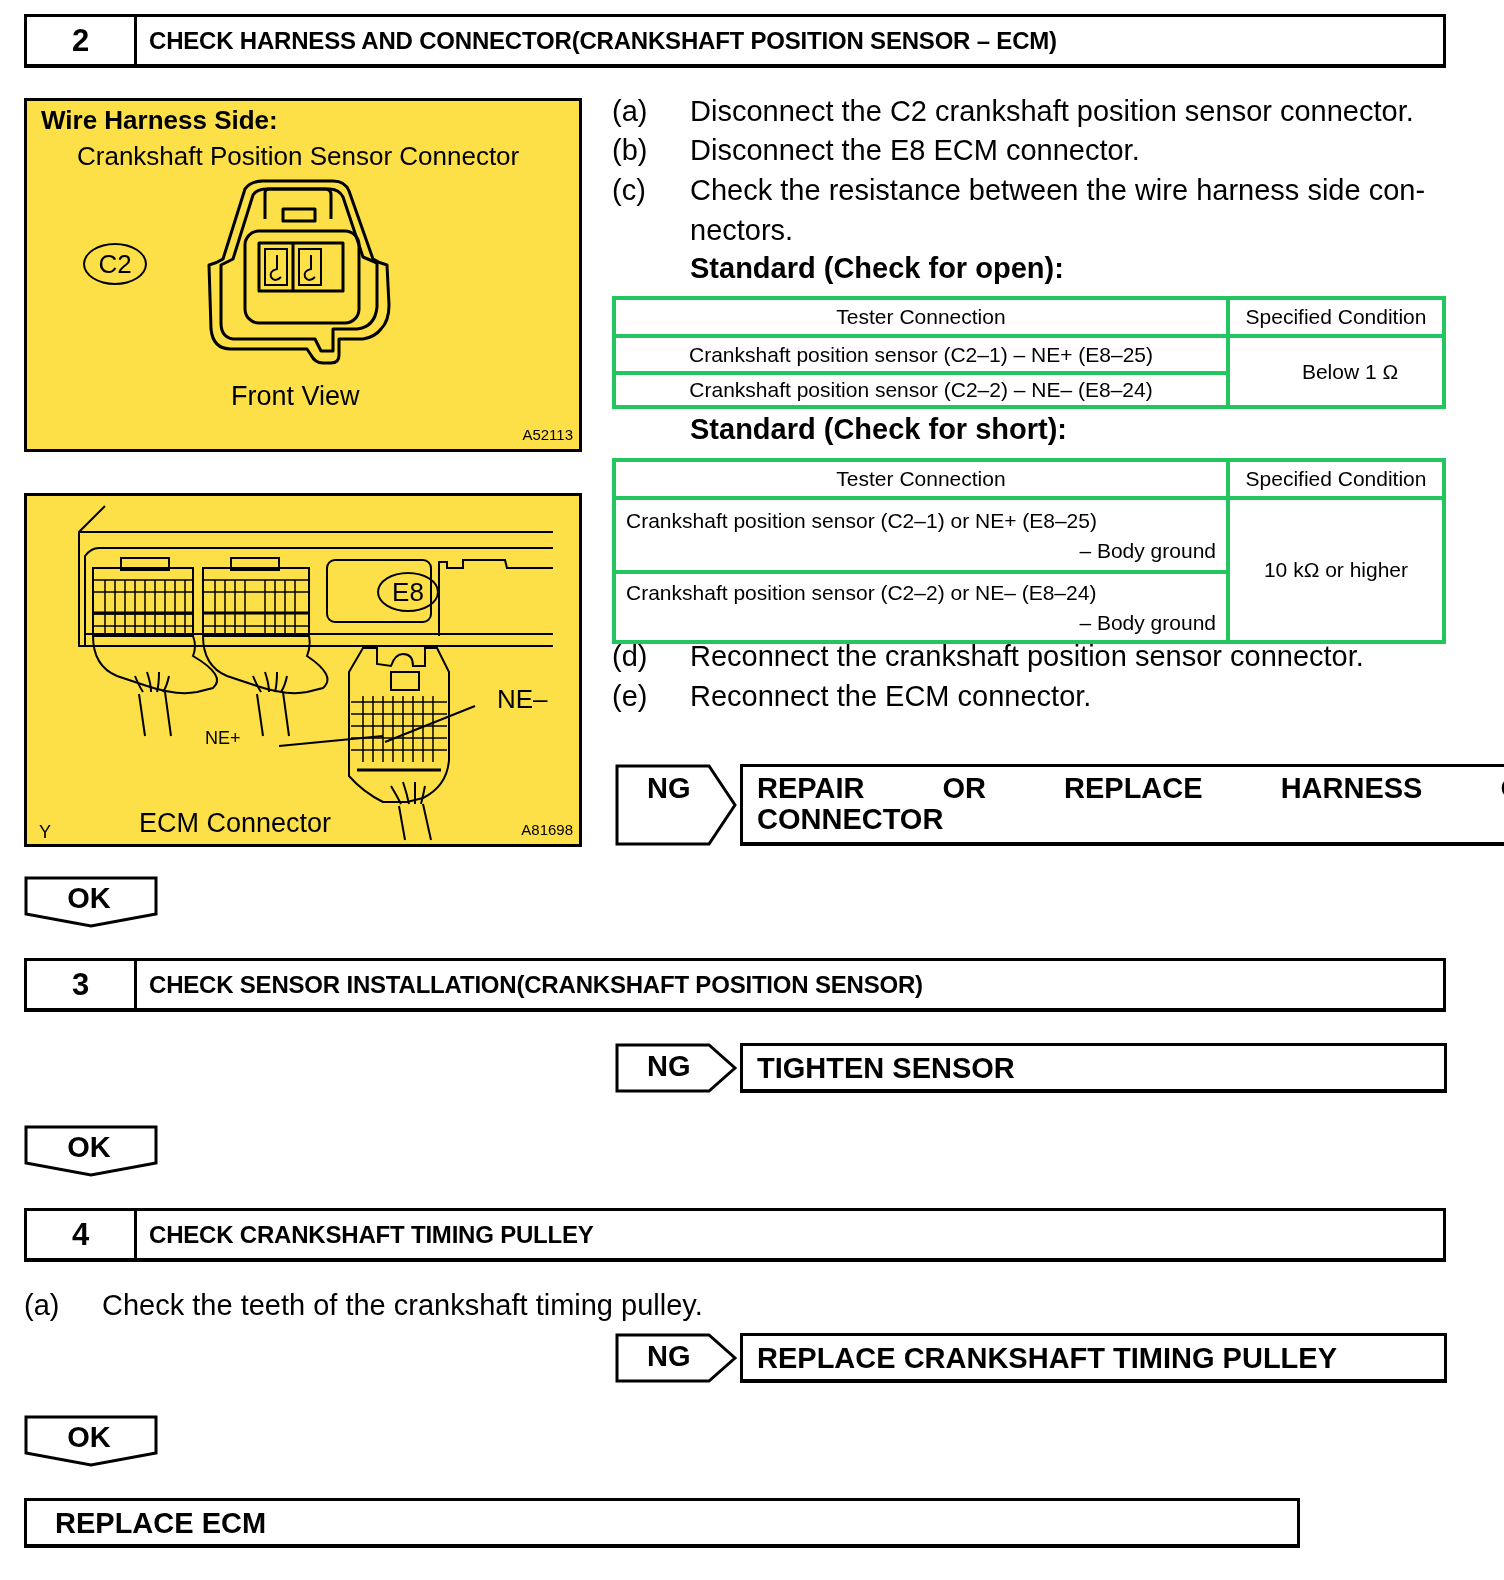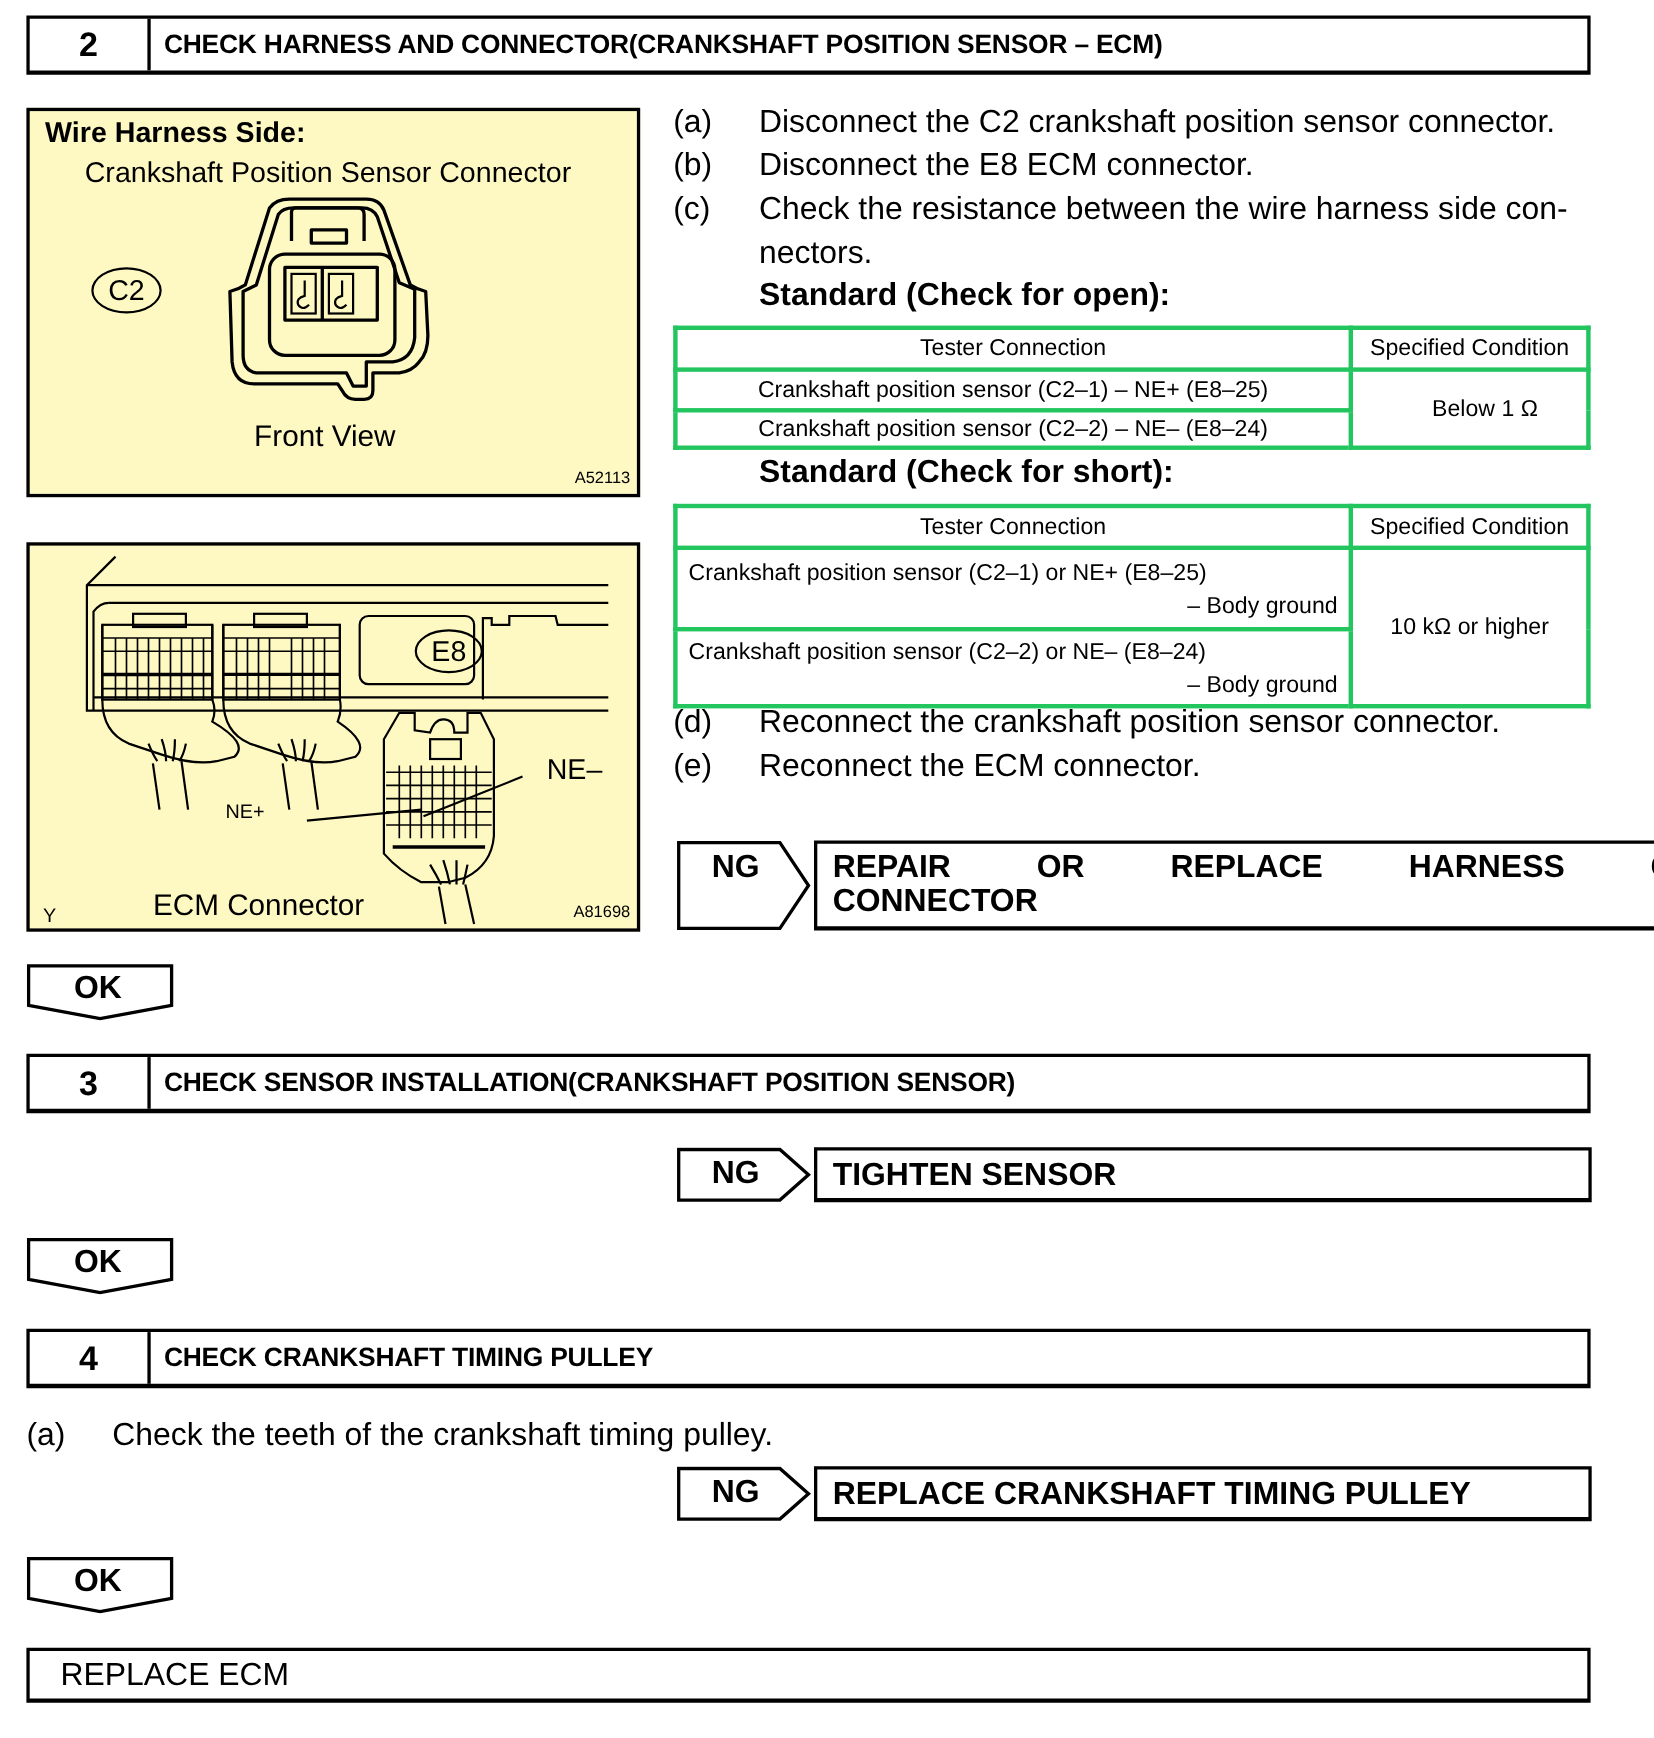--- a/index.html
+++ b/index.html
@@ -17,21 +17,21 @@
     width: 110px; border-right: 3px solid #000;
     display: flex; align-items: center; justify-content: center;
     font-weight: bold; font-size: 31px;
   }
   .step-title {
     flex: 1; display: flex; align-items: center; padding-left: 12px;
     font-weight: bold; font-size: 24px; white-space: nowrap; letter-spacing: -0.2px;
   }
 
   
-  .figure { position: absolute; border: 3px solid #000; background: #fef9c3; }
+  .figure { position: absolute; border: 3px solid #000; background: #fde047; }
   .fig-text { position: absolute; white-space: nowrap; }
 
   
   .instr { position: absolute; font-size: 29px; white-space: nowrap; line-height: 40px; }
   .instr .lbl { position: absolute; left: 0; }
   .instr .txt { position: absolute; left: 78px; }
   .std-label { position: absolute; font-size: 29px; font-weight: bold; white-space: nowrap; }
 
   
   table.spec { position: absolute; border-collapse: collapse; font-size: 21px; }
@@ -329,13 +329,13 @@
   <div class="ng-action" style="left:125px; top:0; width:707px; height:50px; line-height:44px;">REPLACE CRANKSHAFT TIMING PULLEY</div>
 </div>
 
 <div class="ok-wrap" style="left:24px; top:1415px;">
   <svg class="abs" style="left:0;top:0;" width="136" height="52" viewBox="0 0 136 52">
     <path d="M2 2 L132 2 L132 38 L67 50 L2 38 Z" fill="none" stroke="#000" stroke-width="3"></path>
   </svg>
   <div class="ok-label">OK</div>
 </div>
 
-<div class="abs" style="left:24px; top:1498px; width:1422px; height:50px; border:3px solid #000; border-bottom-width:4px; font-weight:normal; font-size:29px; line-height:44px; padding-left:28px;">REPLACE ECM</div>
+<div class="abs" style="left:24px; top:1498px; width:1276px; height:50px; border:3px solid #000; border-bottom-width:4px; font-weight:bold; font-size:29px; line-height:44px; padding-left:28px;">REPLACE ECM</div>
 
 </body></html>

